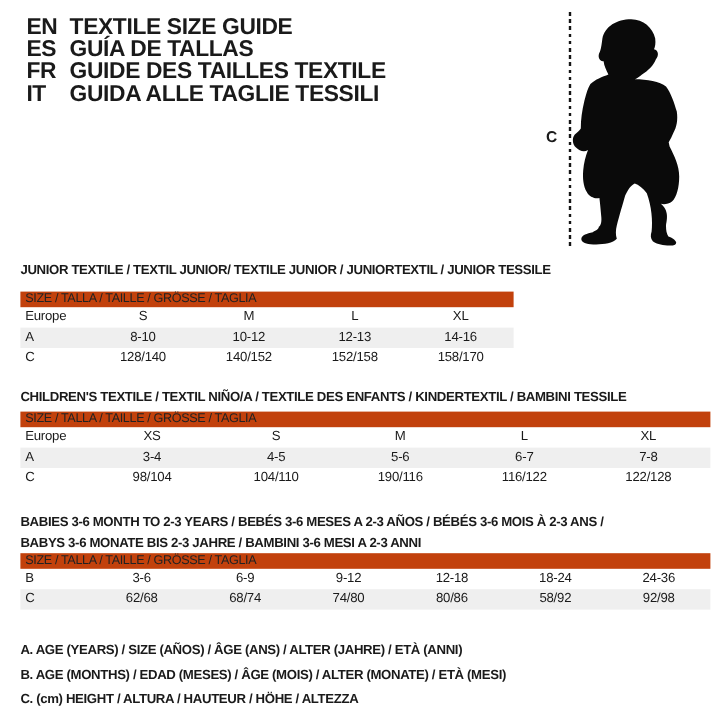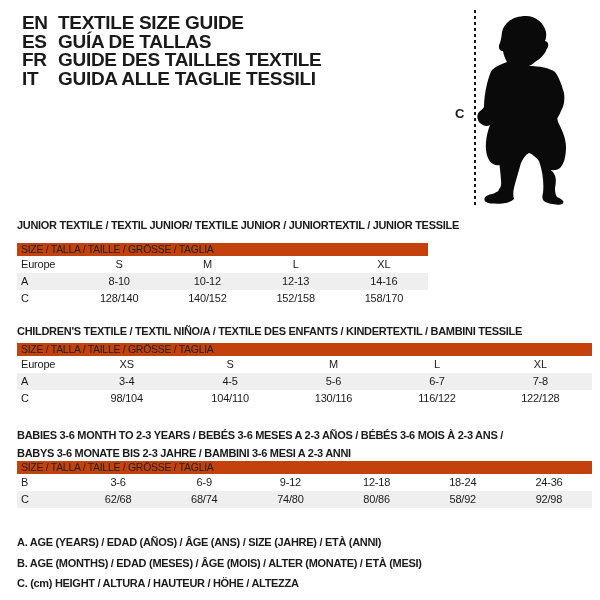--- a/index.html
+++ b/index.html
@@ -163,21 +163,21 @@
       <span class="c">3-4</span>
       <span class="c">4-5</span>
       <span class="c">5-6</span>
       <span class="c">6-7</span>
       <span class="c">7-8</span>
     </div>
     <div class="trow">
       <span class="c0">C</span>
       <span class="c">98/104</span>
       <span class="c">104/110</span>
-      <span class="c">130/116</span>
+      <span class="c">190/116</span>
       <span class="c">116/122</span>
       <span class="c">122/128</span>
     </div>
   </div>
 
   <div class="sec-title t3-title">
     <div>BABIES 3-6 MONTH TO 2-3 YEARS / BEBÉS 3-6 MESES A 2-3 AÑOS / BÉBÉS 3-6 MOIS À 2-3 ANS /</div>
     <div>BABYS 3-6 MONATE BIS 2-3 JAHRE / BAMBINI 3-6 MESI A 2-3 ANNI</div>
   </div>
   <div class="size-table t3">
@@ -196,18 +196,18 @@
       <span class="c">62/68</span>
       <span class="c">68/74</span>
       <span class="c">74/80</span>
       <span class="c">80/86</span>
       <span class="c">58/92</span>
       <span class="c">92/98</span>
     </div>
   </div>
 
   <div class="notes">
-    <div class="note-line">A. AGE (YEARS) / EDAD (AÑOS) / ÂGE (ANS) / SIZE (JAHRE) / ETÀ (ANNI)</div>
+    <div class="note-line">A. AGE (YEARS) / SIZE (AÑOS) / ÂGE (ANS) / ALTER (JAHRE) / ETÀ (ANNI)</div>
     <div class="note-line">B. AGE (MONTHS) / EDAD (MESES) / ÂGE (MOIS) / ALTER (MONATE) / ETÀ (MESI)</div>
     <div class="note-line">C. (cm) HEIGHT / ALTURA / HAUTEUR / HÖHE / ALTEZZA</div>
   </div>
 
 </div>
 
 </body></html>

